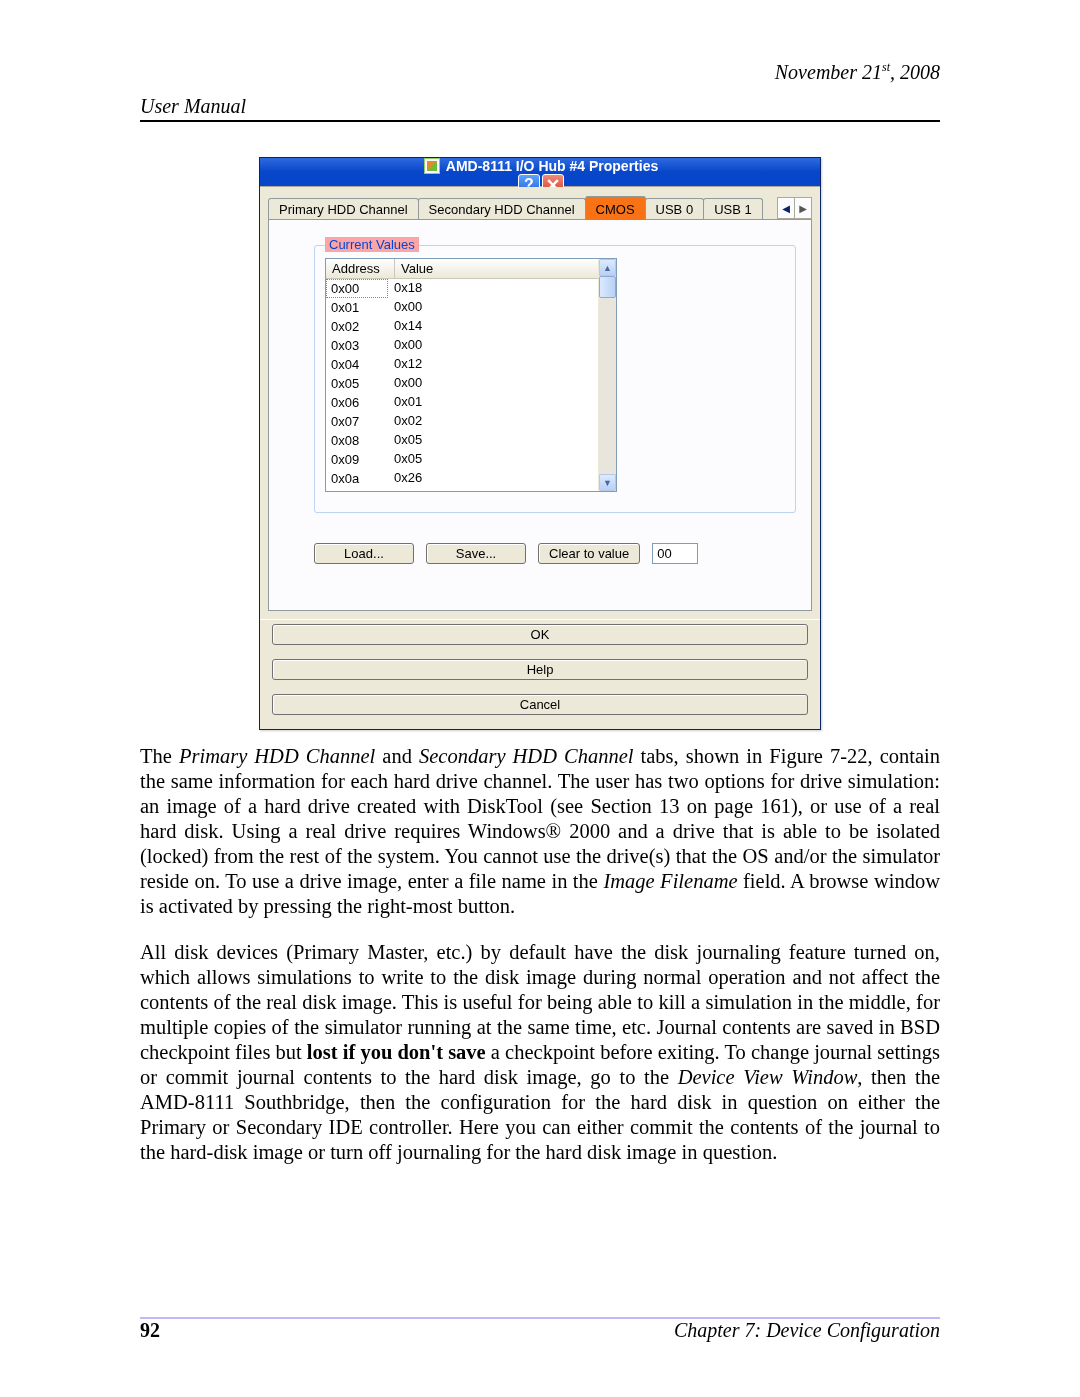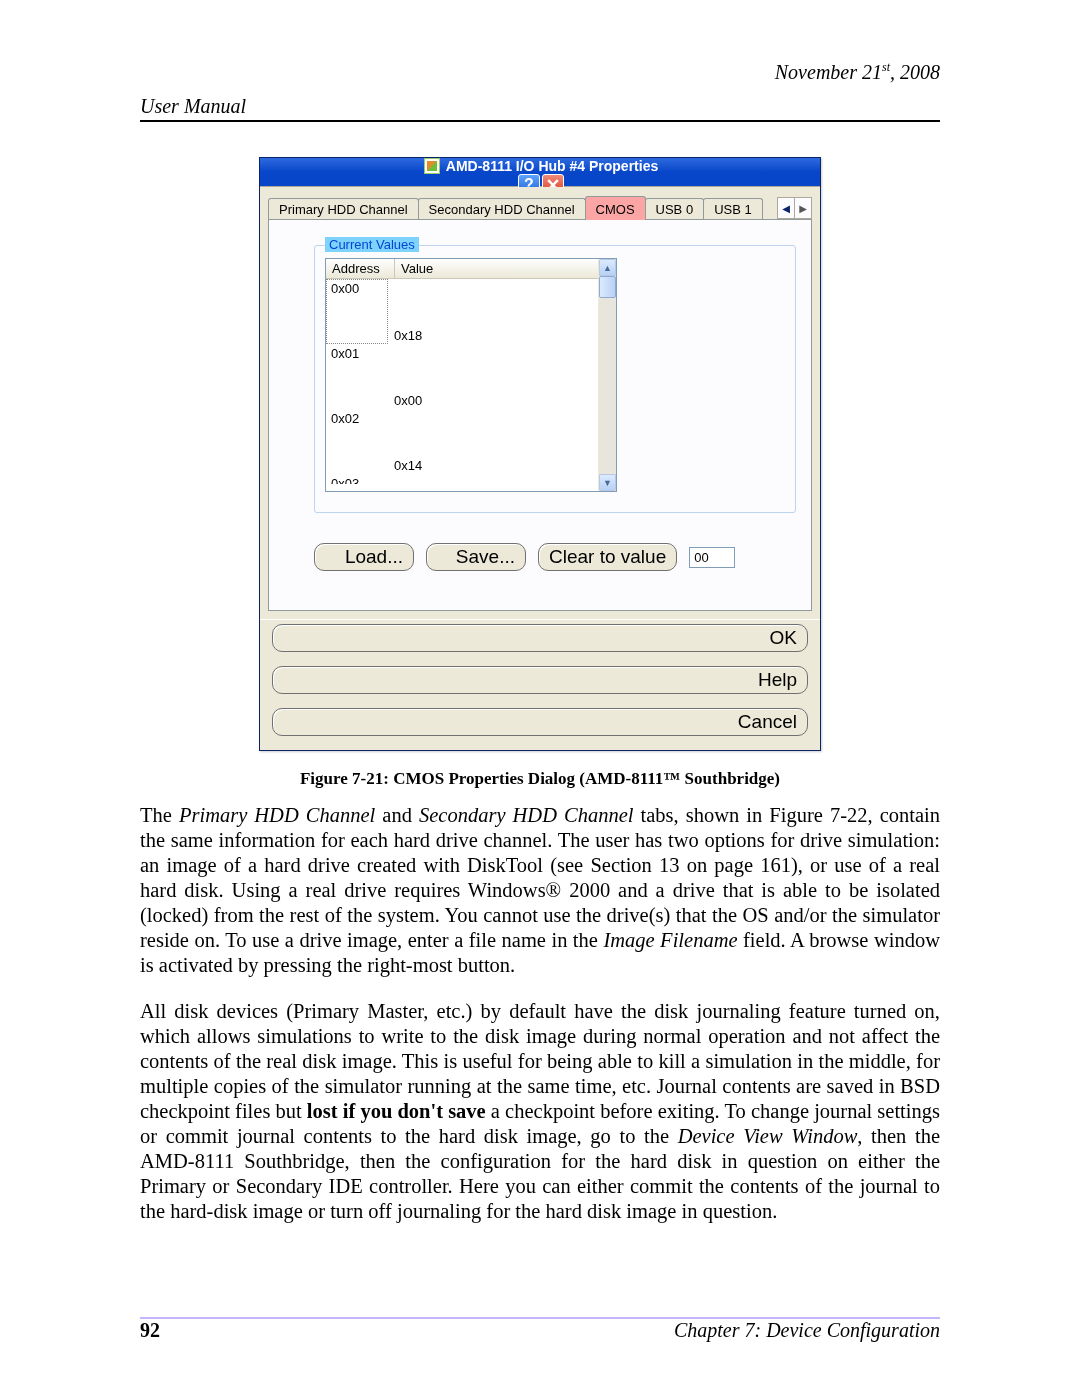--- a/index.html
+++ b/index.html
@@ -111,21 +111,21 @@
     padding: 3px 10px;
     background: #ece9d8;
     border-top-left-radius: 3px;
     border-top-right-radius: 3px;
     margin-right: -1px;
     font-size: 13px;
     position: relative;
     top: 1px;
   }
   .tab.active {
-    background: #fca5a5;
+    background: #f97316;
     z-index: 2;
     padding-top: 5px;
     top: 1px;
   }
   .tab-nav {
     display: flex;
     margin-left: auto;
     align-items: center;
     gap: 0;
   }
@@ -151,21 +151,21 @@
     border: 1px solid #bdd3ef;
     border-radius: 3px;
     position: relative;
     margin: 5px 0 20px 25px;
     width: 460px;
     padding: 12px 10px 20px 10px;
   }
   .group-legend {
     position: absolute;
     top: -9px; left: 10px;
-    background: #7dd3fc;
+    background: #fca5a5;
     padding: 0 4px;
     color: #0046d5;
     font-size: 13px;
   }
   .listbox {
     background: #fff;
     border: 1px solid #7f9db9;
     width: 290px;
     height: 232px;
     position: relative;
@@ -183,21 +183,21 @@
     border-right: 1px solid #cbc7b8;
     background: linear-gradient(to bottom,#fefefe,#ece9d8);
     font-size: 13px;
   }
   .col1 { width: 56px; }
   .col2 { flex: 1; }
   .list-rows { height: 205px; overflow: hidden; }
   .row { display: flex; padding: 0 0; line-height: 17px; }
   .row .c1 { width: 56px; padding-left: 4px; border: 1px dotted transparent;}
   .row:first-child .c1 { border: 1px dotted #888; }
-  .row .c2 { padding-left: 6px; margin-top: 48px; }
+  .row .c2 { padding-left: 6px; }
   .scrollbar {
     position: absolute;
     right: 0; top: 0; bottom: 0;
     width: 17px;
     background: #e8e6dc;
     border-left: 1px solid #ece9d8;
   }
   .sb-btn {
     height: 17px;
     background: linear-gradient(to bottom,#dbeaff,#b9d1f4);
@@ -222,25 +222,25 @@
     gap: 12px;
     align-items: center;
     margin-left: 25px;
     margin-top: 30px;
   }
   .winbtn {
     min-width: 78px;
     padding: 2px 10px;
     background: #ece9d8;
     border: 1px solid #707070;
-    border-radius: 10px;
+    border-radius: 3px;
     font-family: Tahoma, Arial, sans-serif;
-    font-size: 19px;
+    font-size: 13px;
     box-shadow: inset 1px 1px 0 #fff;
-    text-align: right;
+    text-align: center;
   }
   .wininput {
     width: 36px;
     border: 1px solid #7f9db9;
     padding: 2px 4px;
     font-family: Tahoma, Arial, sans-serif;
     font-size: 13px;
     background: #fff;
   }
   .dialog-footer {
@@ -392,21 +392,20 @@
         </div>
 
         <div class="dialog-footer">
           <div class="winbtn" style="min-width:84px">OK</div>
           <div class="winbtn" style="min-width:84px">Help</div>
           <div class="winbtn" style="min-width:84px">Cancel</div>
         </div>
       </div>
     </div>
 
-    <div class="caption">Figure 7-21: CMOS Properties Dialog (AMD-8111™ Southbridge)</div>
   </div>
 
   <p class="body-text">
     <span>The </span><span class="it">Primary HDD Channel</span><span> and </span><span class="it">Secondary HDD Channel</span><span> tabs, shown in Figure 7-22, contain the same information for each hard drive channel. The user has two options for drive simulation: an image of a hard drive created with DiskTool (see Section 13 on page 161), or use of a real hard disk. Using a real drive requires Windows® 2000 and a drive that is able to be isolated (locked) from the rest of the system. You cannot use the drive(s) that the OS and/or the simulator reside on. To use a drive image, enter a file name in the </span><span class="it">Image Filename</span><span> field. A browse window is activated by pressing the right-most button.</span>
   </p>
 
   <p class="body-text">
     <span>All disk devices (Primary Master, etc.) by default have the disk journaling feature turned on, which allows simulations to write to the disk image during normal operation and not affect the contents of the real disk image. This is useful for being able to kill a simulation in the middle, for multiple copies of the simulator running at the same time, etc. Journal contents are saved in BSD checkpoint files but </span><span class="bld">lost if you don't save</span><span> a checkpoint before exiting. To change journal settings or commit journal contents to the hard disk image, go to the </span><span class="it">Device View Window</span><span>, then the AMD-8111 Southbridge, then the configuration for the hard disk in question on either the Primary or Secondary IDE controller. Here you can either commit the contents of the journal to the hard-disk image or turn off journaling for the hard disk image in question.</span>
   </p>
 

